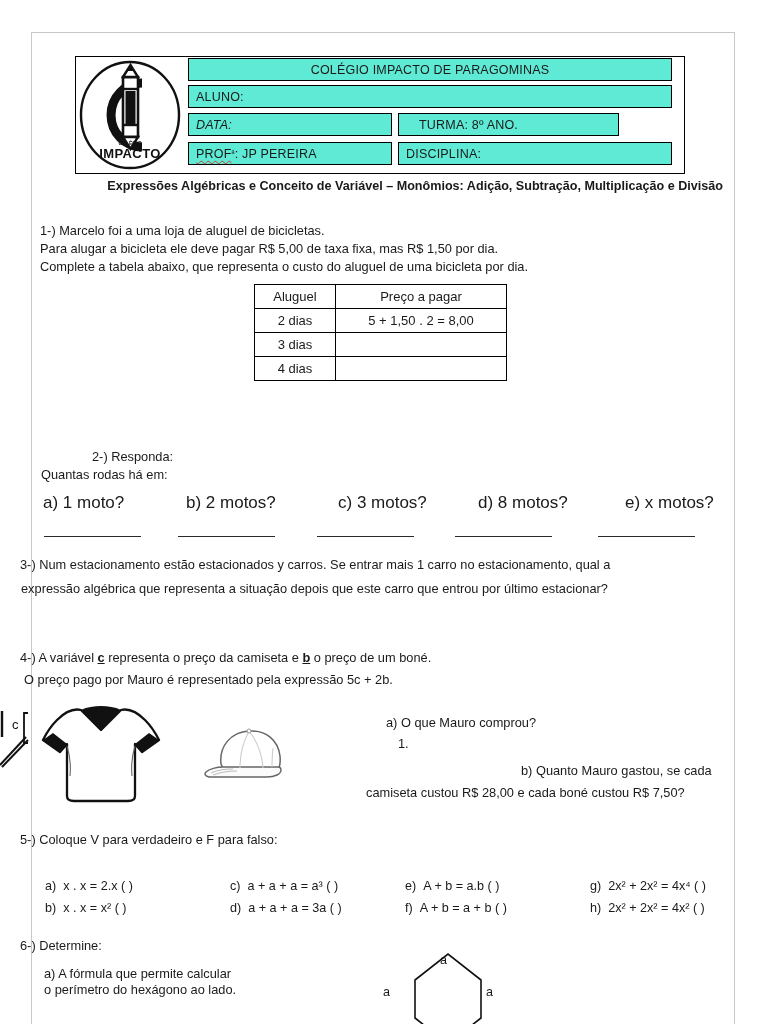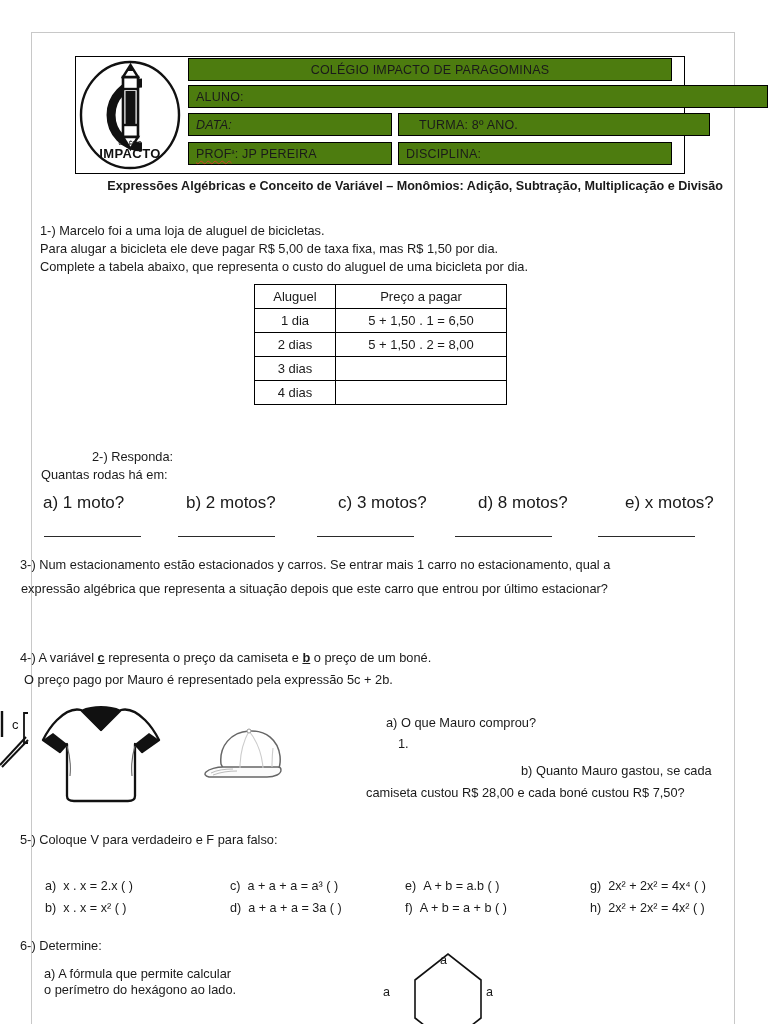--- a/index.html
+++ b/index.html
@@ -49,35 +49,35 @@
     display: flex;
     align-items: center;
     justify-content: center;
   }
   #logo-wrap svg { display: block; }
 
   .hdr-cell {
     position: absolute;
     border: 1.5px solid #000;
     box-sizing: border-box;
-    background: #4d7c0f;
+    background: #5eead4;
     font-size: 12.5px;
     letter-spacing: 0.2px;
     display: flex;
     align-items: center;
     padding-left: 7px;
     height: 23px;
     white-space: nowrap;
   }
   .hdr-cell.center { justify-content: center; padding-left: 0; }
 
   #cell-school { left: 188px; top: 58px;  width: 484px; }
-  #cell-aluno  { left: 188px; top: 85px;  width: 580px; }
+  #cell-aluno  { left: 188px; top: 85px;  width: 484px; }
   #cell-data   { left: 188px; top: 113px; width: 204px; font-style: italic; }
-  #cell-turma  { left: 398px; top: 113px; width: 312px; padding-left: 20px; }
+  #cell-turma  { left: 398px; top: 113px; width: 221px; padding-left: 20px; }
   #cell-prof   { left: 188px; top: 142px; width: 204px; }
   #cell-disc   { left: 398px; top: 142px; width: 274px; }
 
   .sp-underline {
     text-decoration: underline;
     text-decoration-style: wavy;
     text-decoration-color: #d23c2a;
     text-decoration-thickness: 1px;
     text-underline-offset: 2px;
   }
@@ -237,24 +237,20 @@
 <div class="txt" id="q1-l3">Complete a tabela abaixo, que representa o custo do aluguel de uma bicicleta por dia.</div>
 
 <table id="q1-table">
   <thead>
     <tr>
       <th class="c-left">Aluguel</th>
       <th class="c-right">Preço a pagar</th>
     </tr>
   </thead>
   <tbody>
-    <tr>
-      <td class="c-left">1 dia</td>
-      <td class="c-right">5 + 1,50 . 1 = 6,50</td>
-    </tr>
     <tr>
       <td class="c-left">2 dias</td>
       <td class="c-right">5 + 1,50 . 2 = 8,00</td>
     </tr>
     <tr>
       <td class="c-left">3 dias</td>
       <td class="c-right"></td>
     </tr>
     <tr>
       <td class="c-left">4 dias</td>

